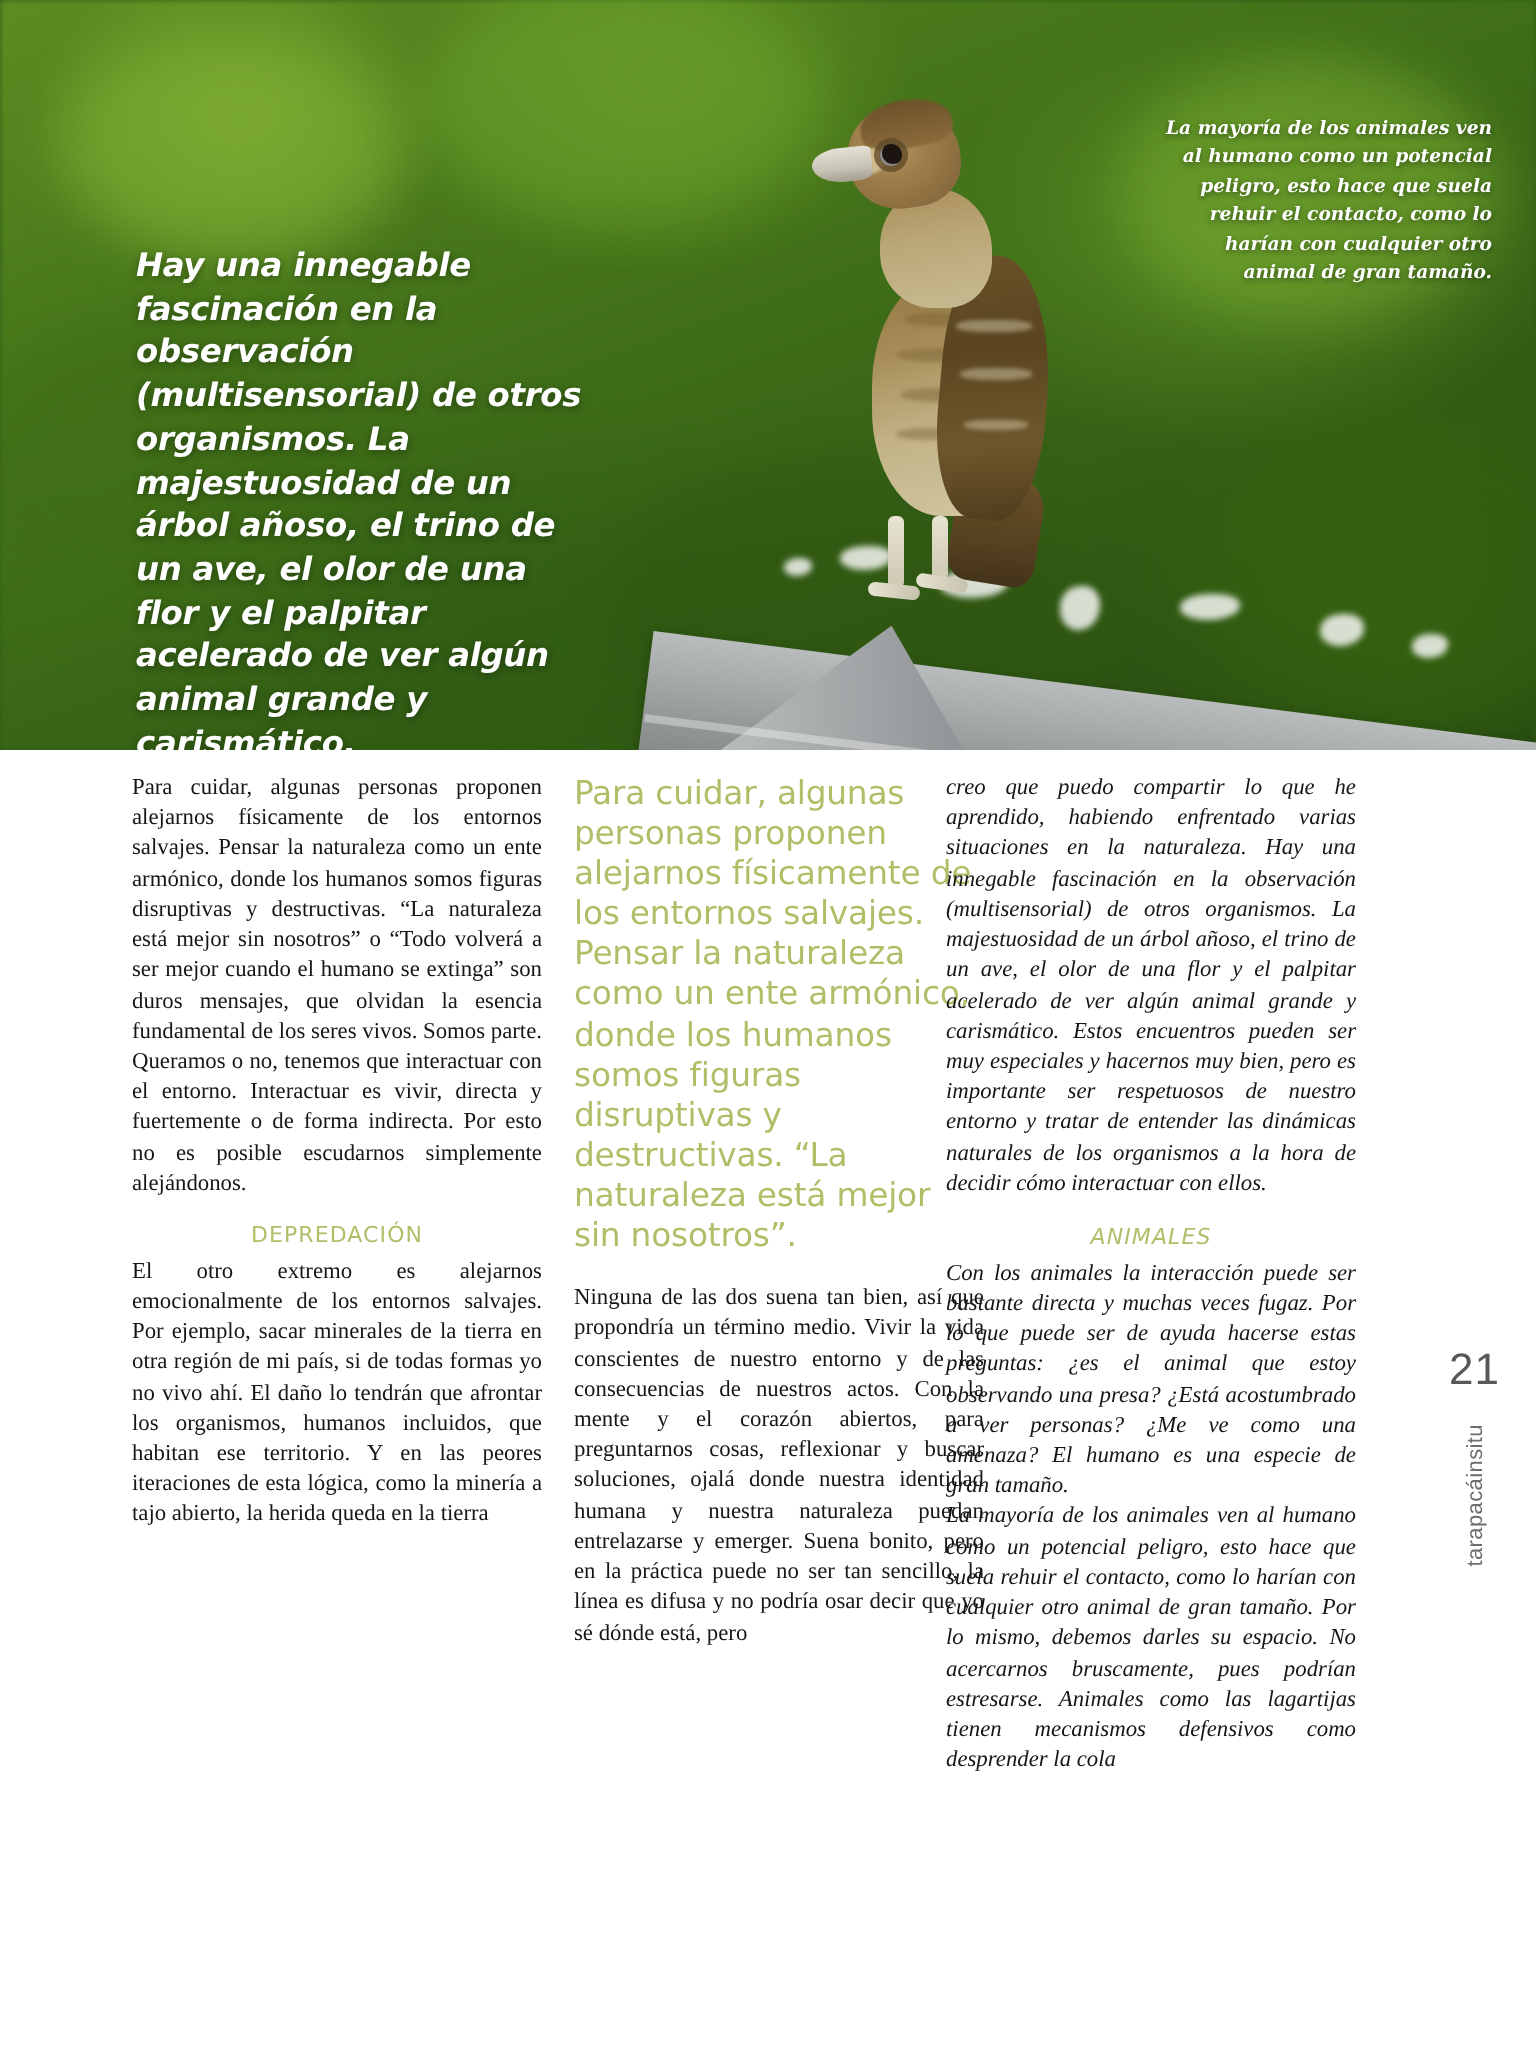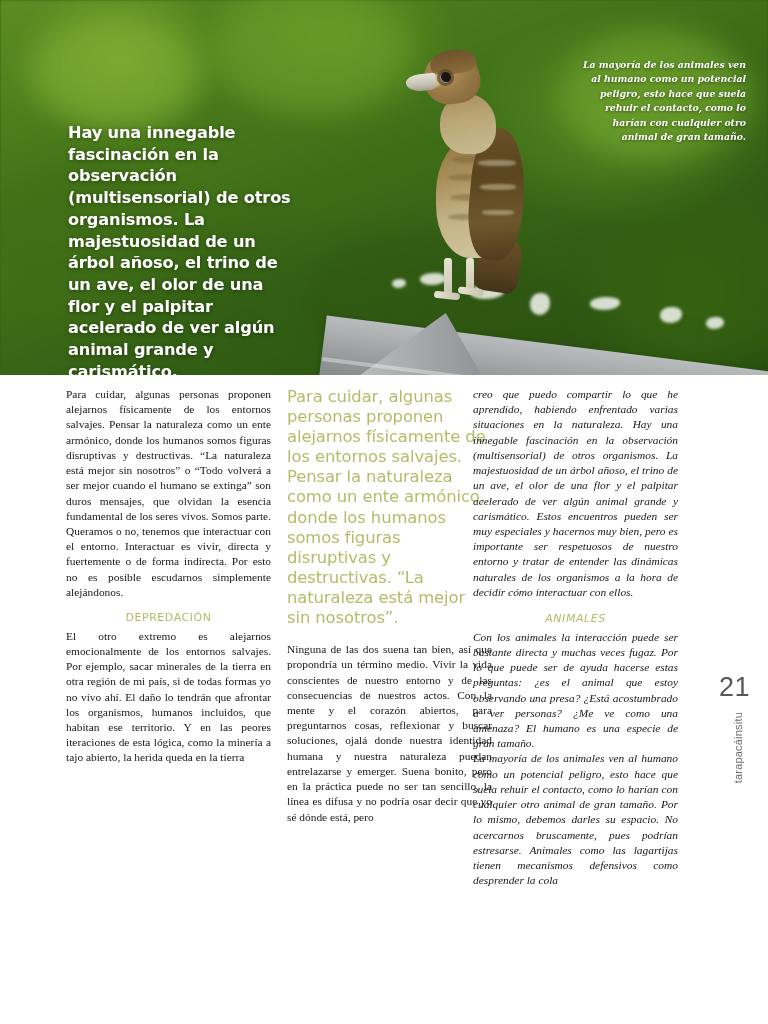--- a/index.html
+++ b/index.html
@@ -194,20 +194,21 @@
     position: absolute;
     left: 68px; top: 122px;
     width: 228px;
     color: #ffffff;
     font-family: "DejaVu Sans", sans-serif;
     font-weight: 700;
     font-size: 16.2px;
     line-height: 1.34;
     letter-spacing: -0.15px;
     text-shadow: 0 1px 4px rgba(0,0,0,.38);
+    font-style: italic;
   }
 
   .hero-caption {
     position: absolute;
     right: 22px; top: 58px;
     width: 172px;
     color: #ffffff;
     font-family: "DejaVu Serif", serif;
     font-style: italic;
     font-weight: 700;
@@ -266,21 +267,21 @@
     margin: 11px 0 3px 0;
   }
 
   .col-3 .section-head { margin: 12px 0 3px 0; }
 
   
   .folio {
     position: absolute;
     right: 18px; top: 672px;
     font-family: "Liberation Sans", sans-serif;
-    font-size: 27px;
+    font-size: 22px;
     font-weight: 400;
     color: #585858;
     letter-spacing: .5px;
   }
 
   .masthead-vertical {
     position: absolute;
     right: 24px; top: 712px;
     font-family: "Liberation Sans", sans-serif;
     font-size: 11px;

